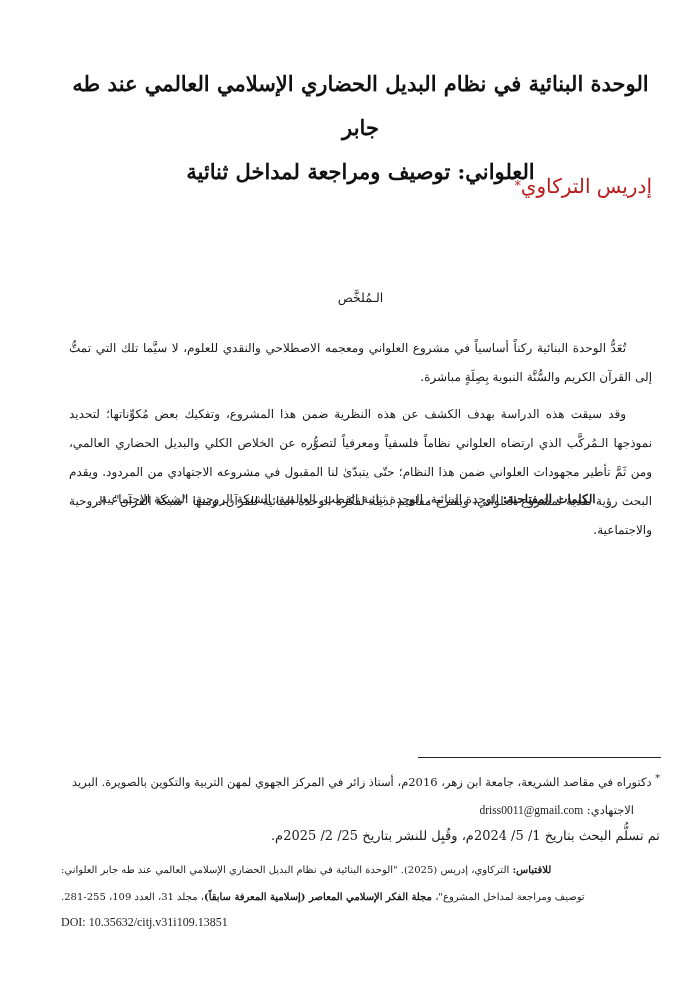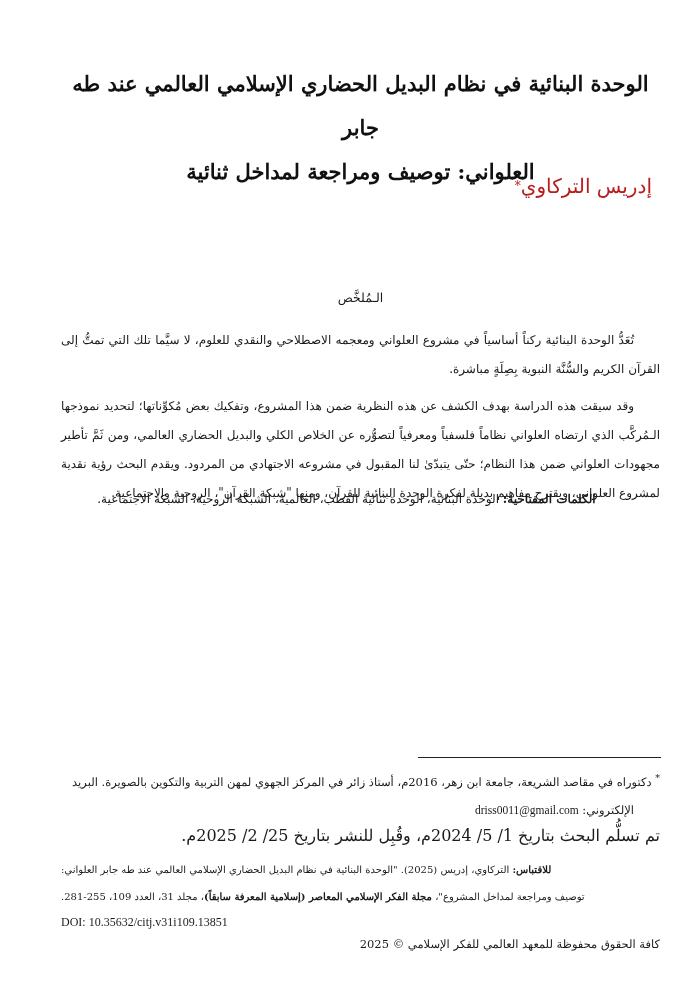--- a/index.html
+++ b/index.html
@@ -20,41 +20,41 @@
   }
   .author sup { font-size: 12px; vertical-align: top; }
   .abstract-heading {
     position: absolute; left: 0; right: 0; top: 288px;
     text-align: center; font-size: 12.5px; line-height: 20px;
   }
   .para {
     position: absolute; left: 44px; right: 44px;
     font-size: 12px; line-height: 29px; text-align: justify; text-align-last: right;
   }
-  .para p { margin: 0; text-indent: 26px; }
+  .para p { margin: 8px; text-indent: 26px; }
   .p1 { top: 326px; }
   .p2 { top: 392px; }
   .keywords {
     position: absolute; left: 44px; right: 72px; top: 488px;
     font-size: 12px; line-height: 22px; text-align: center;
   }
   .keywords b { font-weight: bold; }
   .sep {
     position: absolute; right: 43px; top: 757px; width: 243px; height: 0;
     border-top: 1px solid #222;
   }
   .footnote {
     position: absolute; left: 44px; right: 44px; top: 764px;
     font-size: 11.5px; line-height: 28px; text-align: right;
   }
   .footnote .email-line { padding-right: 26px; }
   .footnote .email { direction: ltr; unicode-bidi: embed; font-family: "Liberation Serif", serif; }
   .received {
     position: absolute; left: 44px; right: 44px; top: 824px;
-    font-size: 16px; line-height: 24px; text-align: right;
+    font-size: 13px; line-height: 24px; text-align: right;
   }
   .citation {
     position: absolute; left: 44px; right: 44px; top: 856px;
     font-size: 10px; line-height: 27px; text-align: left;
   }
   .citation .line2 { padding-right: 26px; }
   .citation b { font-weight: bold; }
   .doi {
     position: absolute; left: 44px; top: 913px; direction: ltr;
     font-family: "Liberation Serif", serif; font-size: 12px; line-height: 18px;
@@ -94,35 +94,34 @@
   </div>
 
   <div class="sep"></div>
 
   <div class="footnote">
     <div>
       <sup>*</sup>
       <span>دكتوراه في مقاصد الشريعة، جامعة ابن زهر، 2016م، أستاذ زائر في المركز الجهوي لمهن التربية والتكوين بالصويرة. البريد</span>
     </div>
     <div class="email-line">
-      <span>الإلكتروني:</span>
+      <span>الاجتهادي:</span>
       <span class="email">driss0011@gmail.com</span>
     </div>
   </div>
 
   <div class="received">تم تسلُّم البحث بتاريخ 1/ 5/ 2024م، وقُبِل للنشر بتاريخ 25/ 2/ 2025م.</div>
 
   <div class="citation">
     <div>
       <b>للاقتباس:</b>
       <span>التركاوي، إدريس (2025). "الوحدة البنائية في نظام البديل الحضاري الإسلامي العالمي عند طه جابر العلواني:</span>
     </div>
     <div class="line2">
       <span>توصيف ومراجعة لمداخل المشروع"،</span>
       <b>مجلة الفكر الإسلامي المعاصر (إسلامية المعرفة سابقاً)</b><span>، مجلد 31، العدد 109، 255-281.</span>
     </div>
   </div>
 
   <div class="doi">DOI: 10.35632/citj.v31i109.13851</div>
 
-  <div class="copyright">كافة الحقوق محفوظة للمعهد العالمي للفكر الإسلامي © 2025</div>
 
 </div>
 
 </body></html>

